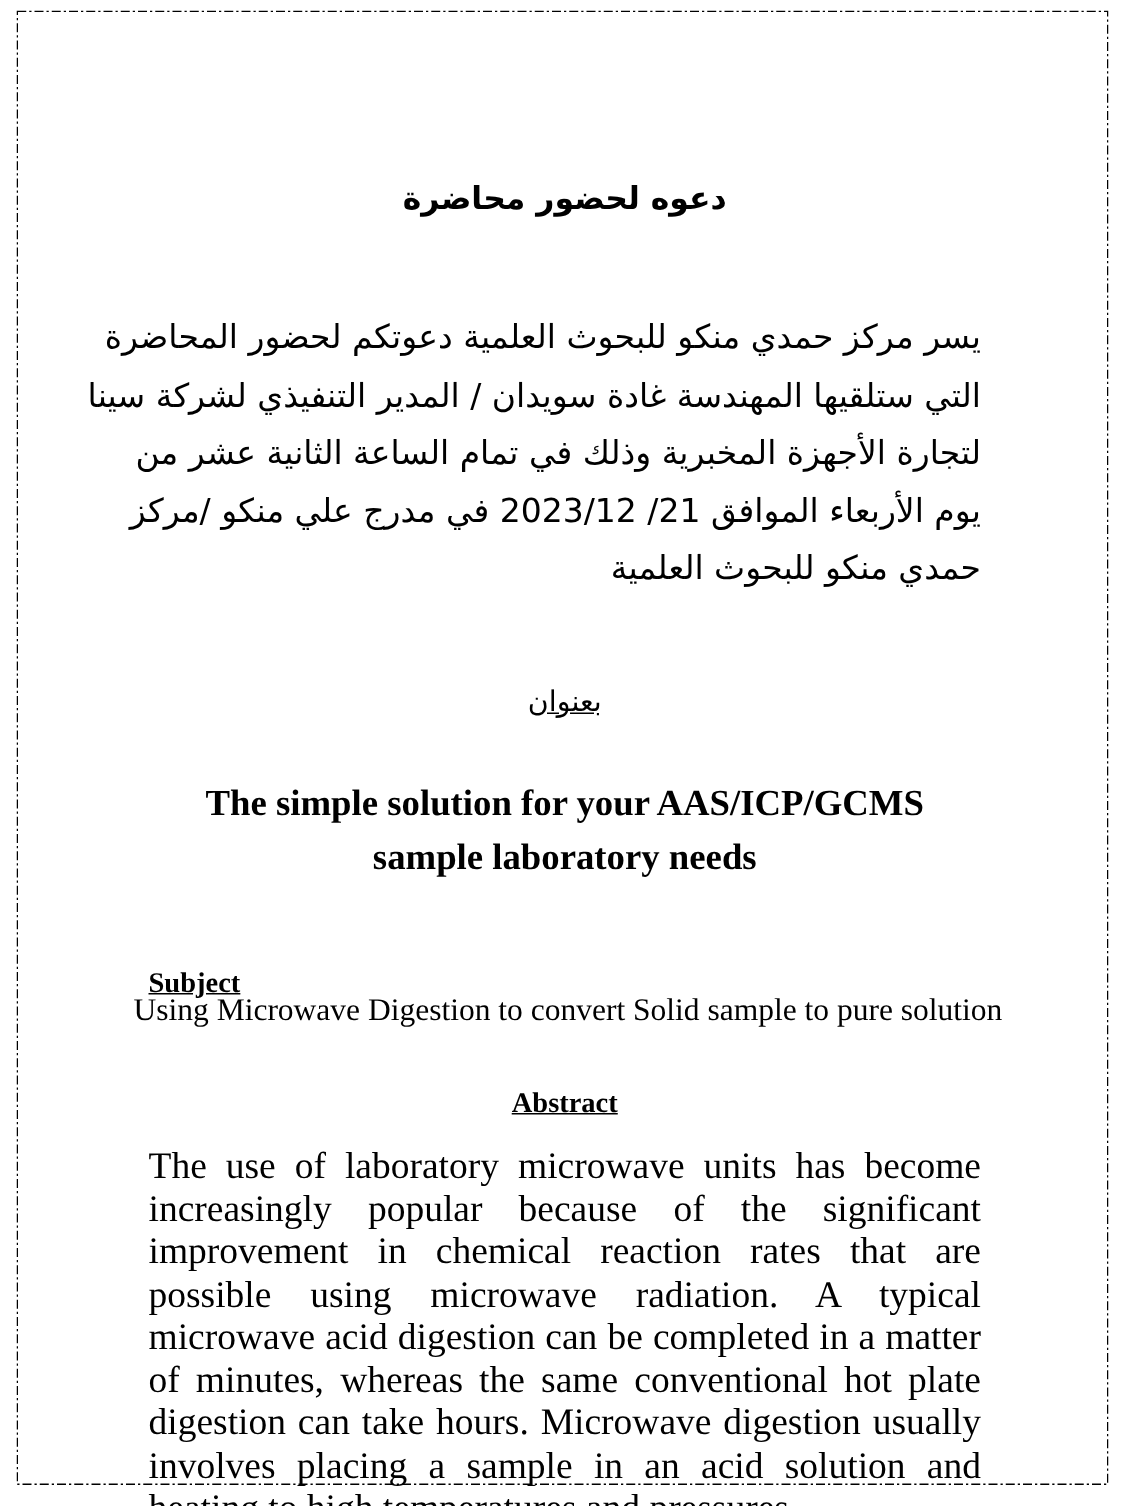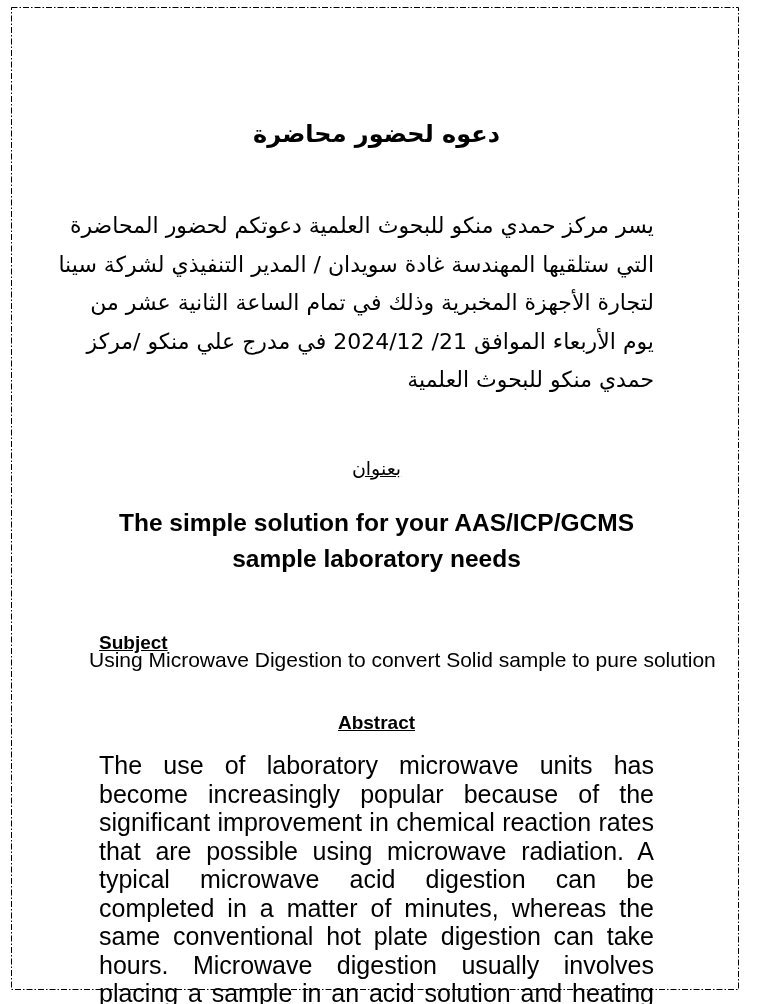--- a/index.html
+++ b/index.html
@@ -12,33 +12,33 @@
     .content {
       position: absolute; left: 99px; top: 0; width: 555px;
       color: #000;
     }
     .ar {
       font-family: "DejaVu Sans", sans-serif;
       direction: rtl; text-align: right;
     }
     .ar-title {
       position: absolute; top: 120px; left: 0; width: 555px;
-      text-align: center; font-weight: bold; font-size: 24px;
+      text-align: center; font-weight: bold; font-size: 21px;
     }
     .ar-body {
       position: absolute; top: 207px; left: 0; width: 555px;
       font-size: 22px; line-height: 38.5px;
       text-align: justify; text-align-last: right;
     }
     .ar-line { display: block; white-space: nowrap; }
     .ar-heading {
       position: absolute; top: 457px; left: 0; width: 555px;
       text-align: center; font-size: 19px; text-decoration: underline;
     }
-    .en { font-family: Liberation Sans, sans-serif; }
+    .en { font-family: Liberation Serif, serif; margin-top: 13px; }
     .en-title {
       position: absolute; top: 505px; left: -10px; width: 575px;
       text-align: center; font-weight: bold; font-size: 24.5px; line-height: 36px;
     }
     .subject-head {
       position: absolute; top: 632px; left: 0; width: 555px;
       text-align: left; font-weight: bold; font-size: 19px; text-decoration: underline;
     }
     .subject-text {
       position: absolute; top: 648px; left: -10px; width: 575px;
@@ -62,21 +62,21 @@
   </svg>
 </div>
 
 <div class="content">
   <div class="ar ar-title">دعوه لحضور محاضرة</div>
 
   <div class="ar ar-body">
     <span class="ar-line">يسر مركز حمدي منكو للبحوث العلمية دعوتكم لحضور المحاضرة</span>
     <span class="ar-line">التي ستلقيها المهندسة غادة سويدان / المدير التنفيذي لشركة سينا</span>
     <span class="ar-line">لتجارة الأجهزة المخبرية  وذلك في تمام الساعة الثانية عشر من</span>
-    <span class="ar-line">يوم الأربعاء الموافق 21/ 2024/12 في مدرج علي منكو /مركز</span>
+    <span class="ar-line">يوم الأربعاء الموافق 21/ 2023/12 في مدرج علي منكو /مركز</span>
     <span class="ar-line">حمدي منكو للبحوث العلمية</span>
   </div>
 
   <div class="ar ar-heading">بعنوان</div>
 
   <div class="en en-title">
     <div>The simple solution for your AAS/ICP/GCMS</div>
     <div>sample laboratory needs</div>
   </div>
 

